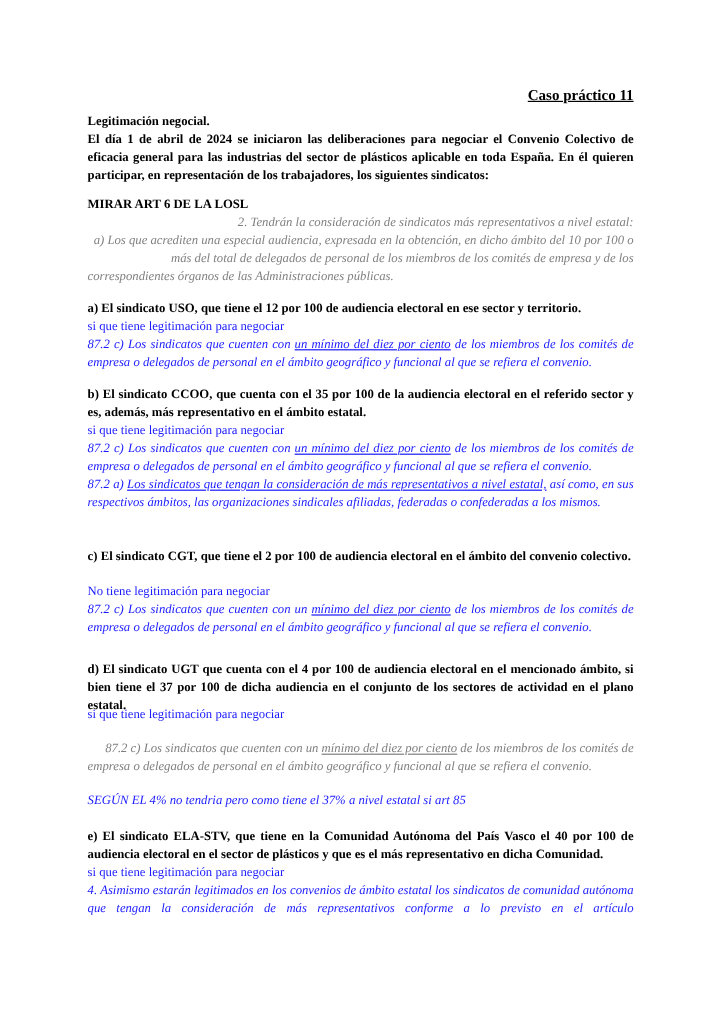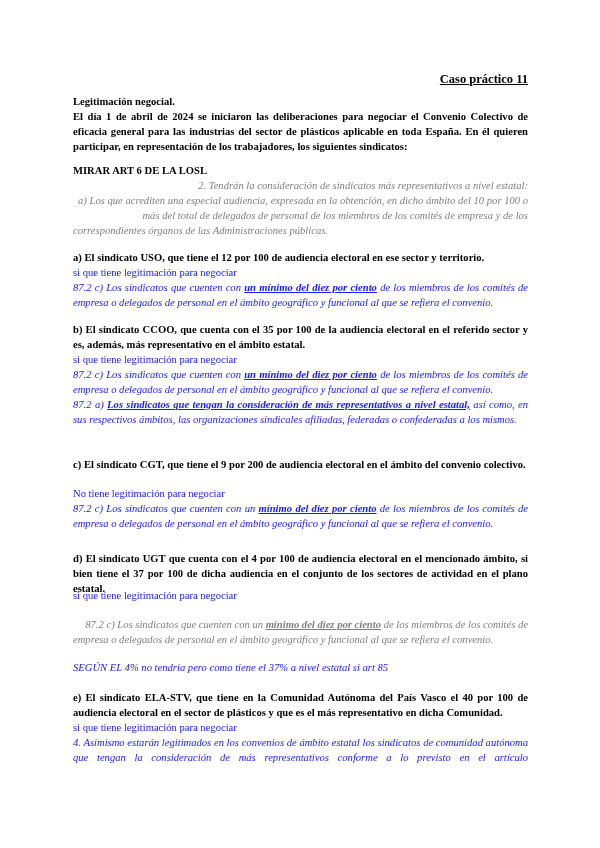--- a/index.html
+++ b/index.html
@@ -7,21 +7,21 @@
          font-family: "Liberation Serif", "DejaVu Serif", serif; color: #000; }
   .page { position: absolute; left: 73px; top: 0; width: 455px; }
   .title { position: absolute; left: 0; top: 72px; width: 455px; text-align: right;
            font-weight: bold; font-size: 12.5px; text-decoration: underline; }
   .line { font-size: 10.6px; line-height: 15px; }
   .bold { font-weight: bold; }
   .justify { text-align: justify; text-align-last: left; }
   .blue { color: #1a1aff; }
   .grey { color: #7f7f7f; text-align: right; }
   .it { font-style: italic; }
-  .u { text-decoration: underline; font-weight: bold; }
+  .u { text-decoration: underline; }
   .blk { position: absolute; left: 0; width: 455px; }
   p { margin: 0; }
 </style>
 </head>
 <body>
 
 <div class="page">
   <div class="title">Caso práctico 11</div>
 
   <div class="blk line bold" style="top:94px">Legitimación negocial.</div>
@@ -33,21 +33,21 @@
 
   <p class="blk line bold" style="top:250px">a) El sindicato USO, que tiene el 12 por 100 de audiencia electoral en ese sector y territorio.</p>
   <p class="blk line blue" style="top:265px">si que tiene legitimación para negociar</p>
   <p class="blk line blue it justify" style="top:280px"><span>87.2 c) Los sindicatos que cuenten con </span><span class="u">un mínimo del diez por ciento</span><span> de los miembros de los comités de empresa o delegados de personal en el ámbito geográfico y funcional al que se refiera el convenio.</span></p>
 
   <p class="blk line bold justify" style="top:322px">b) El sindicato CCOO, que cuenta con el 35 por 100 de la audiencia electoral en el referido sector y es, además, más representativo en el ámbito estatal.</p>
   <p class="blk line blue" style="top:352px">si que tiene legitimación para negociar</p>
   <p class="blk line blue it justify" style="top:367px"><span>87.2 c) Los sindicatos que cuenten con </span><span class="u">un mínimo del diez por ciento</span><span> de los miembros de los comités de empresa o delegados de personal en el ámbito geográfico y funcional al que se refiera el convenio.</span></p>
   <p class="blk line blue it justify" style="top:397px"><span>87.2 a) </span><span class="u">Los sindicatos que tengan la consideración de más representativos a nivel estatal,</span><span> así como, en sus respectivos ámbitos, las organizaciones sindicales afiliadas, federadas o confederadas a los mismos.</span></p>
 
-  <p class="blk line bold justify" style="top:457px">c) El sindicato CGT, que tiene el 9 por 200 de audiencia electoral en el ámbito del convenio colectivo.</p>
+  <p class="blk line bold justify" style="top:457px">c) El sindicato CGT, que tiene el 2 por 100 de audiencia electoral en el ámbito del convenio colectivo.</p>
   <p class="blk line blue" style="top:486px">No tiene legitimación para negociar</p>
   <p class="blk line blue it justify" style="top:501px"><span>87.2 c) Los sindicatos que cuenten con un </span><span class="u">mínimo del diez por ciento</span><span> de los miembros de los comités de empresa o delegados de personal en el ámbito geográfico y funcional al que se refiera el convenio.</span></p>
 
   <p class="blk line bold justify" style="top:551px">d) El sindicato UGT que cuenta con el 4 por 100 de audiencia electoral en el mencionado ámbito, si bien tiene el 37 por 100 de dicha audiencia en el conjunto de los sectores de actividad en el plano estatal.</p>
   <p class="blk line blue" style="top:588px">si que tiene legitimación para negociar</p>
   <p class="blk line grey it justify" style="top:617px"><span>87.2 c) Los sindicatos que cuenten con un </span><span class="u">mínimo del diez por ciento</span><span> de los miembros de los comités de empresa o delegados de personal en el ámbito geográfico y funcional al que se refiera el convenio.</span></p>
   <p class="blk line blue it" style="top:660px">SEGÚN EL 4% no tendria pero como tiene el 37% a nivel estatal si art 85</p>
 
   <p class="blk line bold justify" style="top:690px">e) El sindicato ELA-STV, que tiene en la Comunidad Autónoma del País Vasco el 40 por 100 de audiencia electoral en el sector de plásticos y que es el más representativo en dicha Comunidad.</p>
   <p class="blk line blue" style="top:720px">si que tiene legitimación para negociar</p>

